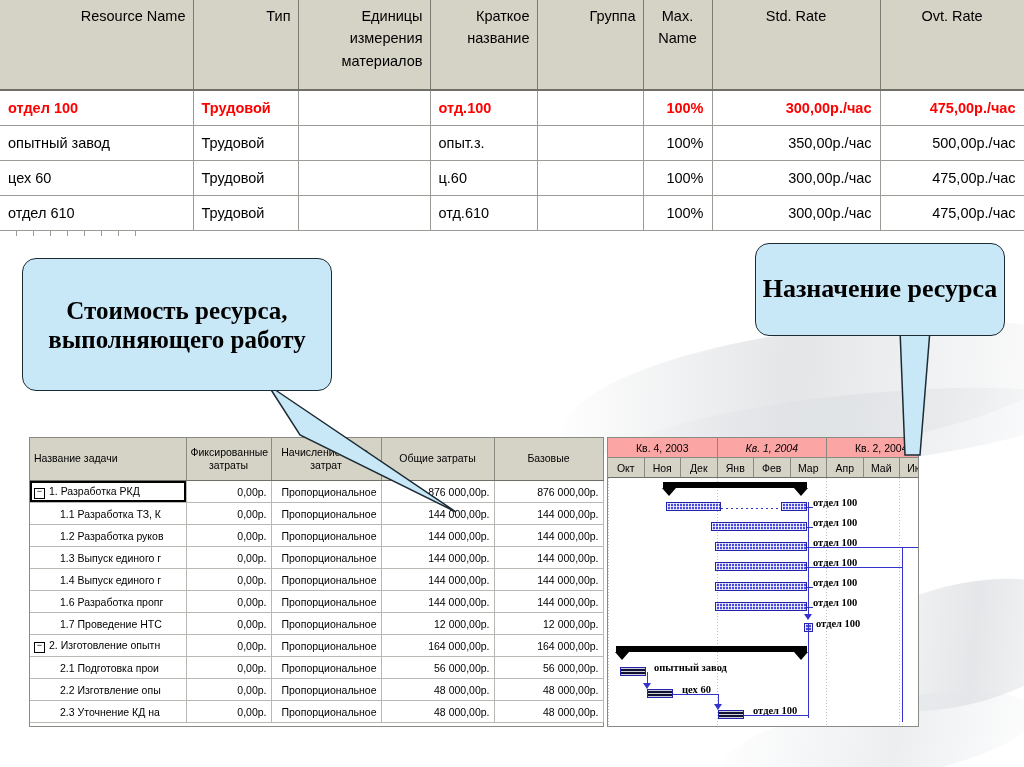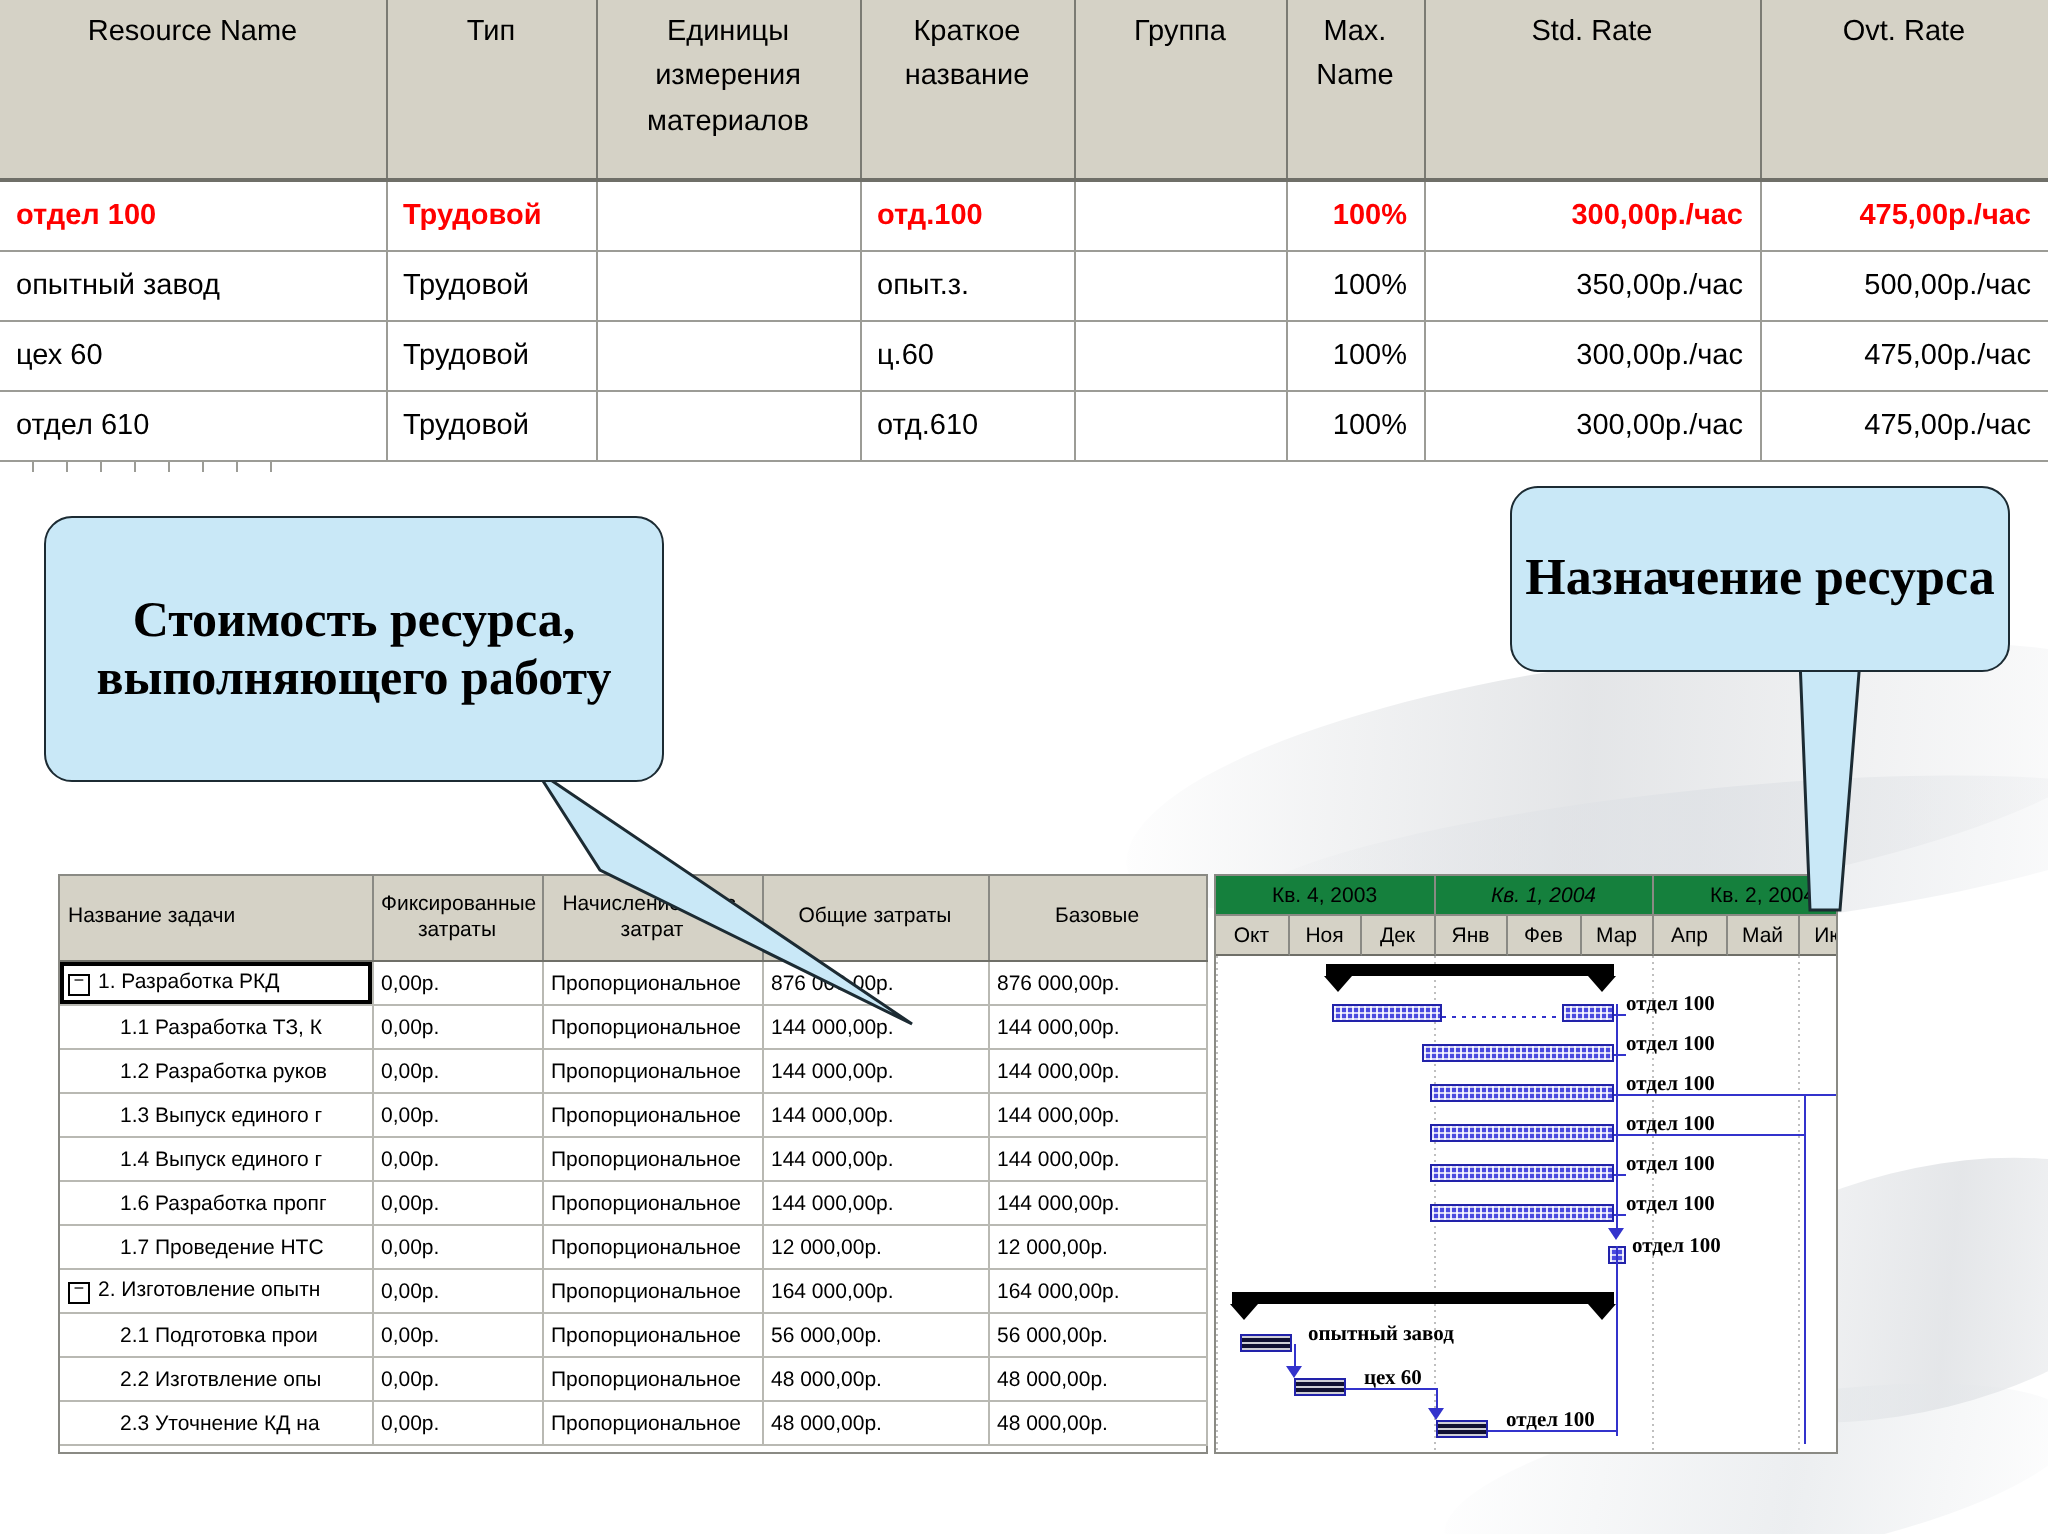--- a/index.html
+++ b/index.html
@@ -24,21 +24,21 @@
        border-radius:50%;transform:rotate(-10deg);}
 
   
   #resource-sheet{position:absolute;left:0;top:0;width:1024px;height:236px;background:#fff;}
   #resource-sheet table{border-collapse:collapse;width:1024px;table-layout:fixed;}
   #resource-sheet th{
     background:#d5d2c6;border-right:1px solid #7b7b73;border-bottom:2px solid #6f6f68;
     font-weight:400;font-size:14.5px;color:#000;height:84px;
     vertical-align:top;padding:5px 7px 0 7px;line-height:1.55;
   }
-  #resource-sheet th.l{text-align:center;}
+  #resource-sheet th.l{text-align:right;}
   #resource-sheet th.c{text-align:center;}
   #resource-sheet td{
     border-right:1px solid #9c9c96;border-bottom:1px solid #9c9c96;
     font-size:14.5px;height:34px;padding:0 8px;color:#000;background:#fff;
   }
   #resource-sheet td.l{text-align:left;}
   #resource-sheet td.r{text-align:right;}
   #resource-sheet tr.hl td{color:#ff0000;font-weight:bold;}
   #resource-sheet tr.tail td{height:5px;border-bottom:none;border-right:1px solid #9c9c96;}
 
@@ -65,36 +65,36 @@
     font-weight:400;font-size:10.5px;color:#000;height:40px;vertical-align:middle;
     padding:1px 4px;line-height:1.25;
   }
   #task-pane th.l{text-align:left;}
   #task-pane th.c{text-align:center;}
   #task-pane td{
     border-right:1px solid #b9b9b3;border-bottom:1px solid #b9b9b3;
     font-size:10.5px;height:21px;padding:0 4px;color:#000;white-space:nowrap;overflow:hidden;
   }
   #task-pane td.l{text-align:left;}
-  #task-pane td.r{}
+  #task-pane td.r{text-align:right;}
   #task-pane tr.summary td{font-weight:normal;}
   #task-pane td.name-cell{position:relative;}
   .indent{display:inline-block;}
   .expander{
     display:inline-block;width:9px;height:9px;line-height:7px;text-align:center;
     border:1px solid #000;font-size:9px;margin-right:4px;vertical-align:1px;background:#fff;
     font-family:"Liberation Mono","DejaVu Sans Mono",monospace;
   }
   tr.selected td.name-cell{box-shadow:inset 0 0 0 2px #000;}
   .sel-handle{position:absolute;right:-3px;bottom:-3px;width:5px;height:5px;background:#000;}
 
   
   #chart-pane{left:578px;width:312px;height:290px;border:1px solid #8a8a84;box-sizing:border-box;overflow:hidden;}
   .tl-row{display:flex;height:20px;box-sizing:border-box;}
-  .tl-q{border-right:1px solid #8a8a84;border-bottom:1px solid #8a8a84;background:#15803d;
+  .tl-q{border-right:1px solid #8a8a84;border-bottom:1px solid #8a8a84;background:#fca5a5;
         font-size:10.5px;display:flex;align-items:center;justify-content:center;box-sizing:border-box;}
   .tl-m{border-right:1px solid #8a8a84;border-bottom:1px solid #6f6f68;background:#d5d2c6;
         font-size:10.5px;display:flex;align-items:center;justify-content:center;box-sizing:border-box;width:36.5px;flex:none;}
   #chart-canvas{position:relative;height:248px;background:#fff;}
   .vgrid{position:absolute;top:0;bottom:0;width:1px;
          background:repeating-linear-gradient(to bottom,#bfbfbf 0 1px,transparent 1px 3px);}
   .bar{position:absolute;height:9px;border:1px solid #2222aa;box-sizing:border-box;
        background:
          repeating-linear-gradient(90deg, rgba(255,255,255,.85) 0 1px, rgba(0,0,255,0) 1px 3px),
          repeating-linear-gradient(0deg, rgba(255,255,255,.75) 0 1px, rgba(0,0,255,0) 1px 3px),

